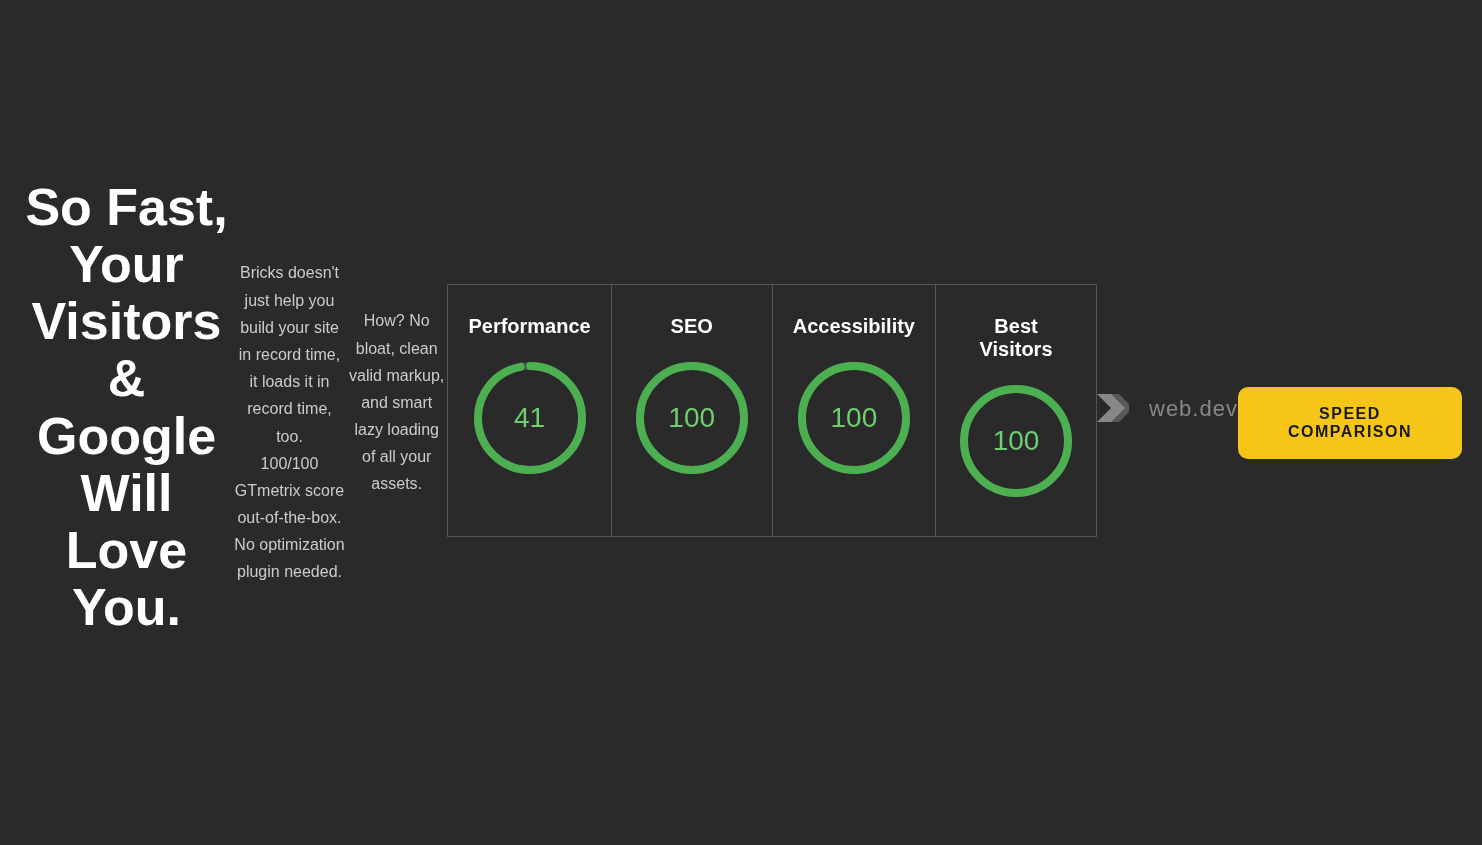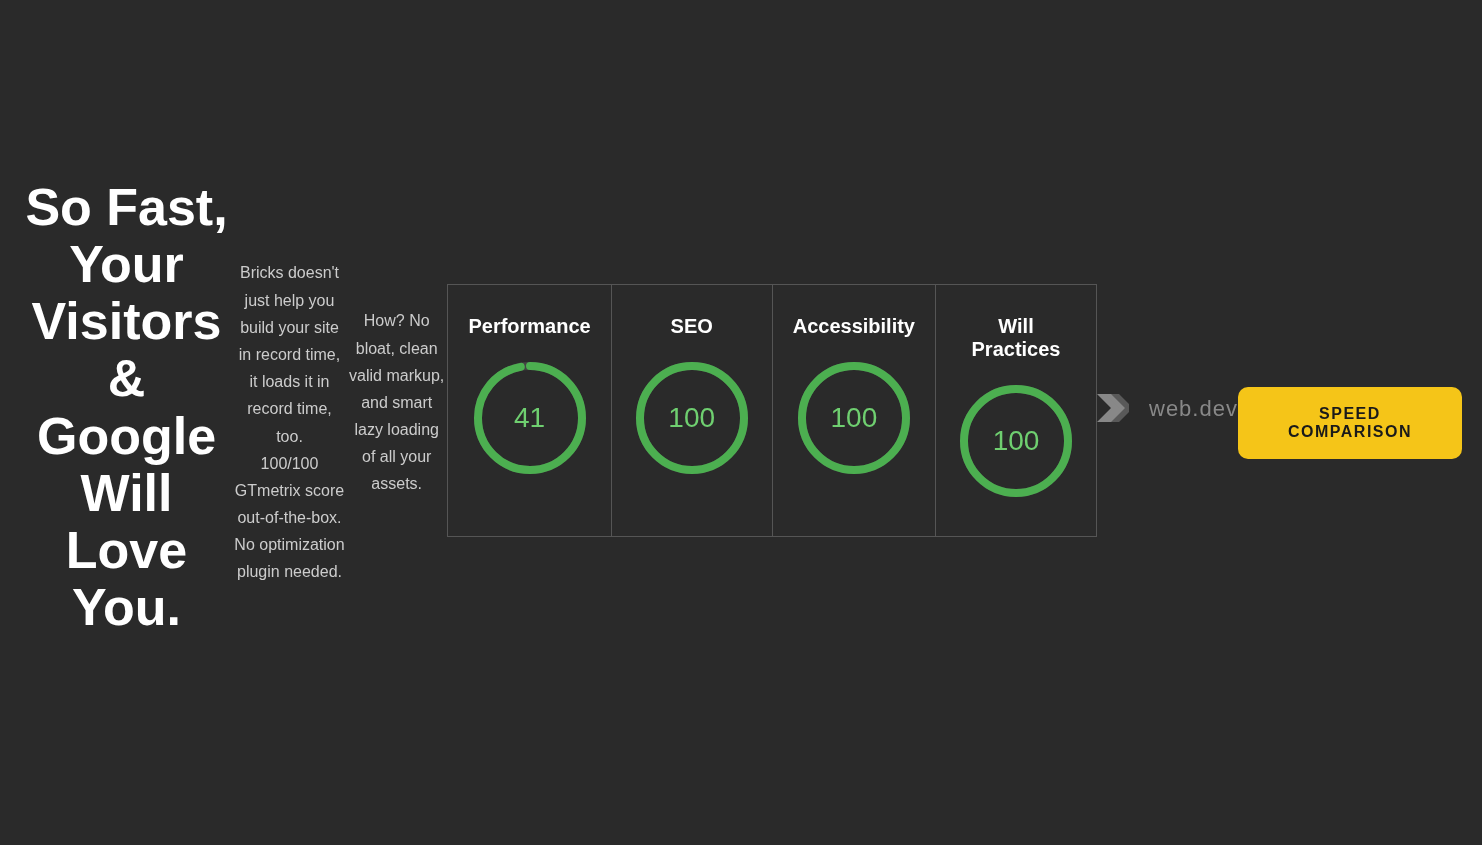--- a/index.html
+++ b/index.html
@@ -207,21 +207,21 @@
       <div class="circle-container">
         <svg width="120" height="120" viewBox="0 0 120 120">
           <circle class="circle-bg" cx="60" cy="60" r="52"></circle>
           <circle class="circle-progress" cx="60" cy="60" r="52" stroke-dasharray="326.7256359733385" stroke-dashoffset="0">
           </circle>
         </svg>
         <span class="circle-value">100</span>
       </div>
     </div>
       <div class="metric-cell">
-      <div class="metric-label">Will Practices</div>
+      <div class="metric-label">Best Visitors</div>
       <div class="circle-container">
         <svg width="120" height="120" viewBox="0 0 120 120">
           <circle class="circle-bg" cx="60" cy="60" r="52"></circle>
           <circle class="circle-progress" cx="60" cy="60" r="52" stroke-dasharray="326.7256359733385" stroke-dashoffset="0">
           </circle>
         </svg>
         <span class="circle-value">100</span>
       </div>
     </div>
     </div>

